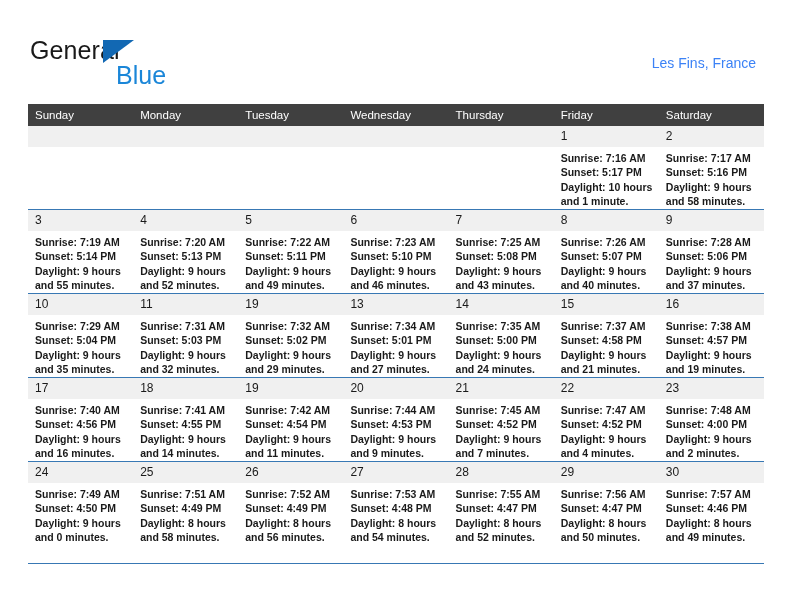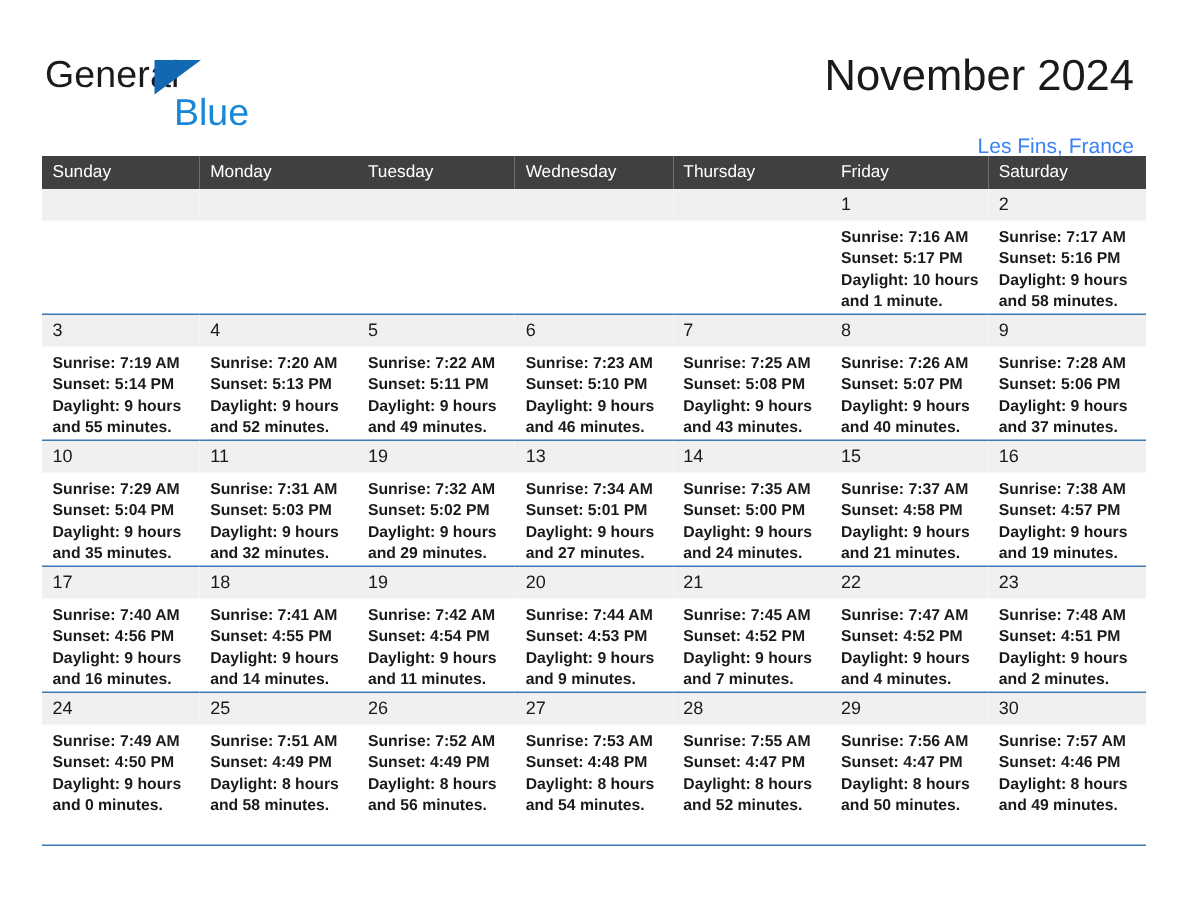--- a/index.html
+++ b/index.html
@@ -155,21 +155,20 @@
 
   <div class="top">
 
     <div class="logo">
       <span class="logo-general">General</span>
       <span class="logo-tri"></span>
       <span class="logo-blue">Blue</span>
     </div>
 
     <div class="title-block">
-      <div class="cal-title">November 2024</div>
       <div class="cal-subtitle">Les Fins, France</div>
     </div>
 
   </div>
 
   <table class="calendar">
     <thead>
       <tr>
         <th>Sunday</th>
         <th>Monday</th>
@@ -398,21 +397,21 @@
               <div>Sunrise: 7:47 AM</div>
               <div>Sunset: 4:52 PM</div>
               <div>Daylight: 9 hours</div>
               <div>and 4 minutes.</div>
             </div>
           </td>
           <td class="">
             <div class="daynum">23</div>
             <div class="lines">
               <div>Sunrise: 7:48 AM</div>
-              <div>Sunset: 4:51 PM</div>
+              <div>Sunset: 4:00 PM</div>
               <div>Daylight: 9 hours</div>
               <div>and 2 minutes.</div>
             </div>
           </td>
         </tr>
         <tr class="week-row">
           <td class="">
             <div class="daynum">24</div>
             <div class="lines">
               <div>Sunrise: 7:49 AM</div>

